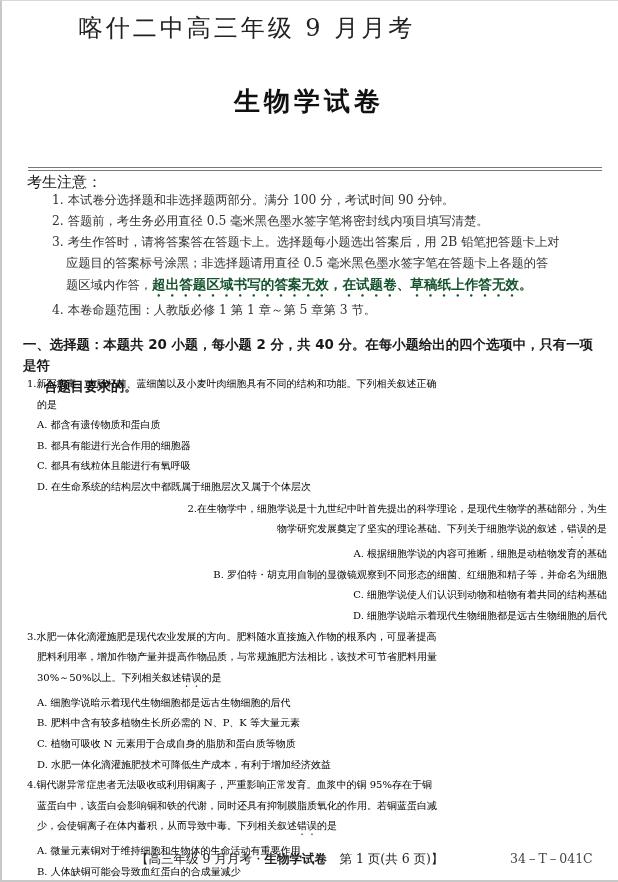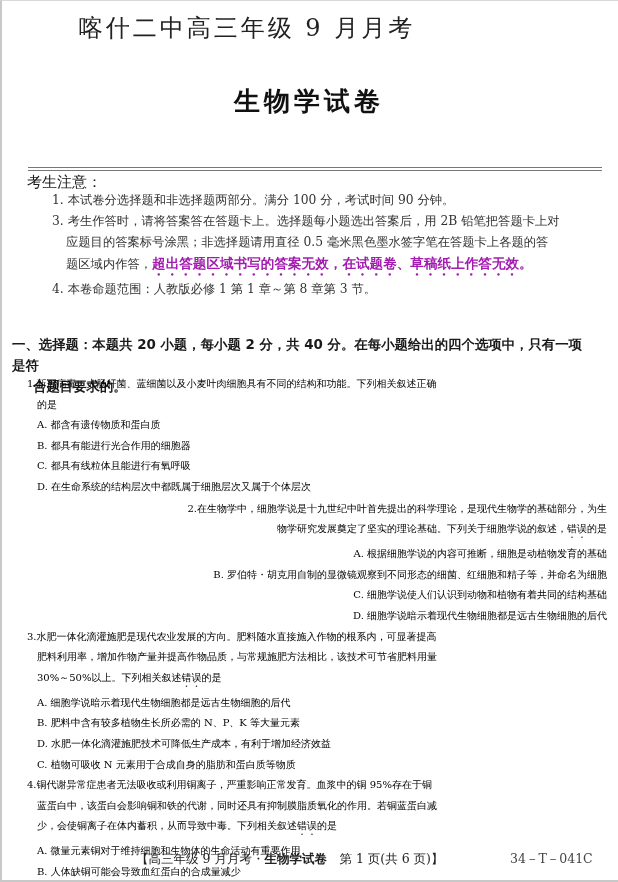--- a/index.html
+++ b/index.html
@@ -36,30 +36,30 @@
     font-family: "DejaVu Sans", "Liberation Sans", sans-serif;
   }
   .notice-list { position: absolute; left: 52px; top: 190px; width: 550px; }
   .notice-item {
     font-size: 12.3px; line-height: 21px; color: #333;
     padding-left: 0; text-indent: 0;
   }
   .notice-item .cont { display: block; padding-left: 14px; }
   .emph {
     font-family: "DejaVu Sans", "Liberation Sans", sans-serif;
-    font-weight: bold; font-size: 13.6px; color: #a21caf;
+    font-weight: bold; font-size: 13.6px; color: #14532d;
     text-emphasis: dot; -webkit-text-emphasis: dot;
     text-emphasis-position: under; -webkit-text-emphasis-position: under;
   }
   .dot-emph {
     text-emphasis: dot; -webkit-text-emphasis: dot;
     text-emphasis-position: under; -webkit-text-emphasis-position: under;
   }
   .section-heading {
-    position: absolute; left: 12px; top: 334px; width: 578px;
+    position: absolute; left: 23px; top: 334px; width: 578px;
     font-size: 13.4px; font-weight: bold; line-height: 21px;
     font-family: "DejaVu Sans", "Liberation Sans", sans-serif;
   }
   .section-heading .cont { display: block; padding-left: 21px; }
   .questions { position: absolute; left: 27px; top: 374px; width: 580px; }
   .question { font-size: 10px; line-height: 20.6px; color: #000000; }
   .q-stem-line { display: block; padding-left: 10px; }
   .option { display: block; padding-left: 10px; }
   .footer {
     position: absolute; top: 851px; left: 0; width: 618px;
@@ -77,26 +77,27 @@
 <div class="page-frame"></div>
 
 <div class="exam-title">喀什二中高三年级 9 月月考</div>
 <div class="subject-title">生物学试卷</div>
 
 <div class="rule"></div>
 
 <div class="notice-heading">考生注意：</div>
 <div class="notice-list">
   <div class="notice-item">1. 本试卷分选择题和非选择题两部分。满分 100 分，考试时间 90 分钟。</div>
+  <div class="notice-item">2. 答题前，考生务必用直径 0.5 毫米黑色墨水签字笔将密封线内项目填写清楚。</div>
   <div class="notice-item">
     <span>3. 考生作答时，请将答案答在答题卡上。选择题每小题选出答案后，用 2B 铅笔把答题卡上对</span>
     <span class="cont">应题目的答案标号涂黑；非选择题请用直径 0.5 毫米黑色墨水签字笔在答题卡上各题的答</span>
     <span class="cont"><span>题区域内作答，</span><span class="emph">超出答题区域书写的答案无效，在试题卷、草稿纸上作答无效。</span></span>
   </div>
-  <div class="notice-item">4. 本卷命题范围：人教版必修 1 第 1 章～第 8 章第 3 节。</div>
+  <div class="notice-item">4. 本卷命题范围：人教版必修 1 第 1 章～第 5 章第 3 节。</div>
 </div>
 
 <div class="section-heading">
   <span>一、选择题：本题共 20 小题，每小题 2 分，共 40 分。在每小题给出的四个选项中，只有一项是符</span>
   <span class="cont">合题目要求的。</span>
 </div>
 
 <div class="questions">
 
   <div class="question">
@@ -124,22 +125,22 @@
 
   <div class="question">
     <div>
       <span>3.</span><span>水肥一体化滴灌施肥是现代农业发展的方向。肥料随水直接施入作物的根系内，可显著提高</span>
       <span class="q-stem-line">肥料利用率，增加作物产量并提高作物品质，与常规施肥方法相比，该技术可节省肥料用量</span>
       <span class="q-stem-line"><span>30%～50%以上。下列相关叙述</span><span class="dot-emph">错误</span><span>的是</span></span>
     </div>
     <div style="height:4px"></div>
     <span class="option">A. 细胞学说暗示着现代生物细胞都是远古生物细胞的后代</span>
     <span class="option">B. 肥料中含有较多植物生长所必需的 N、P、K 等大量元素</span>
+    <span class="option">C. 植物可吸收 N 元素用于合成自身的脂肪和蛋白质等物质</span>
     <span class="option">D. 水肥一体化滴灌施肥技术可降低生产成本，有利于增加经济效益</span>
-    <span class="option">C. 植物可吸收 N 元素用于合成自身的脂肪和蛋白质等物质</span>
   </div>
 
   <div class="question">
     <div>
       <span>4.</span><span>铜代谢异常症患者无法吸收或利用铜离子，严重影响正常发育。血浆中的铜 95%存在于铜</span>
       <span class="q-stem-line">蓝蛋白中，该蛋白会影响铜和铁的代谢，同时还具有抑制膜脂质氧化的作用。若铜蓝蛋白减</span>
       <span class="q-stem-line"><span>少，会使铜离子在体内蓄积，从而导致中毒。下列相关叙述</span><span class="dot-emph">错误</span><span>的是</span></span>
     </div>
     <div style="height:4px"></div>
     <span class="option">A. 微量元素铜对于维持细胞和生物体的生命活动有重要作用</span>

